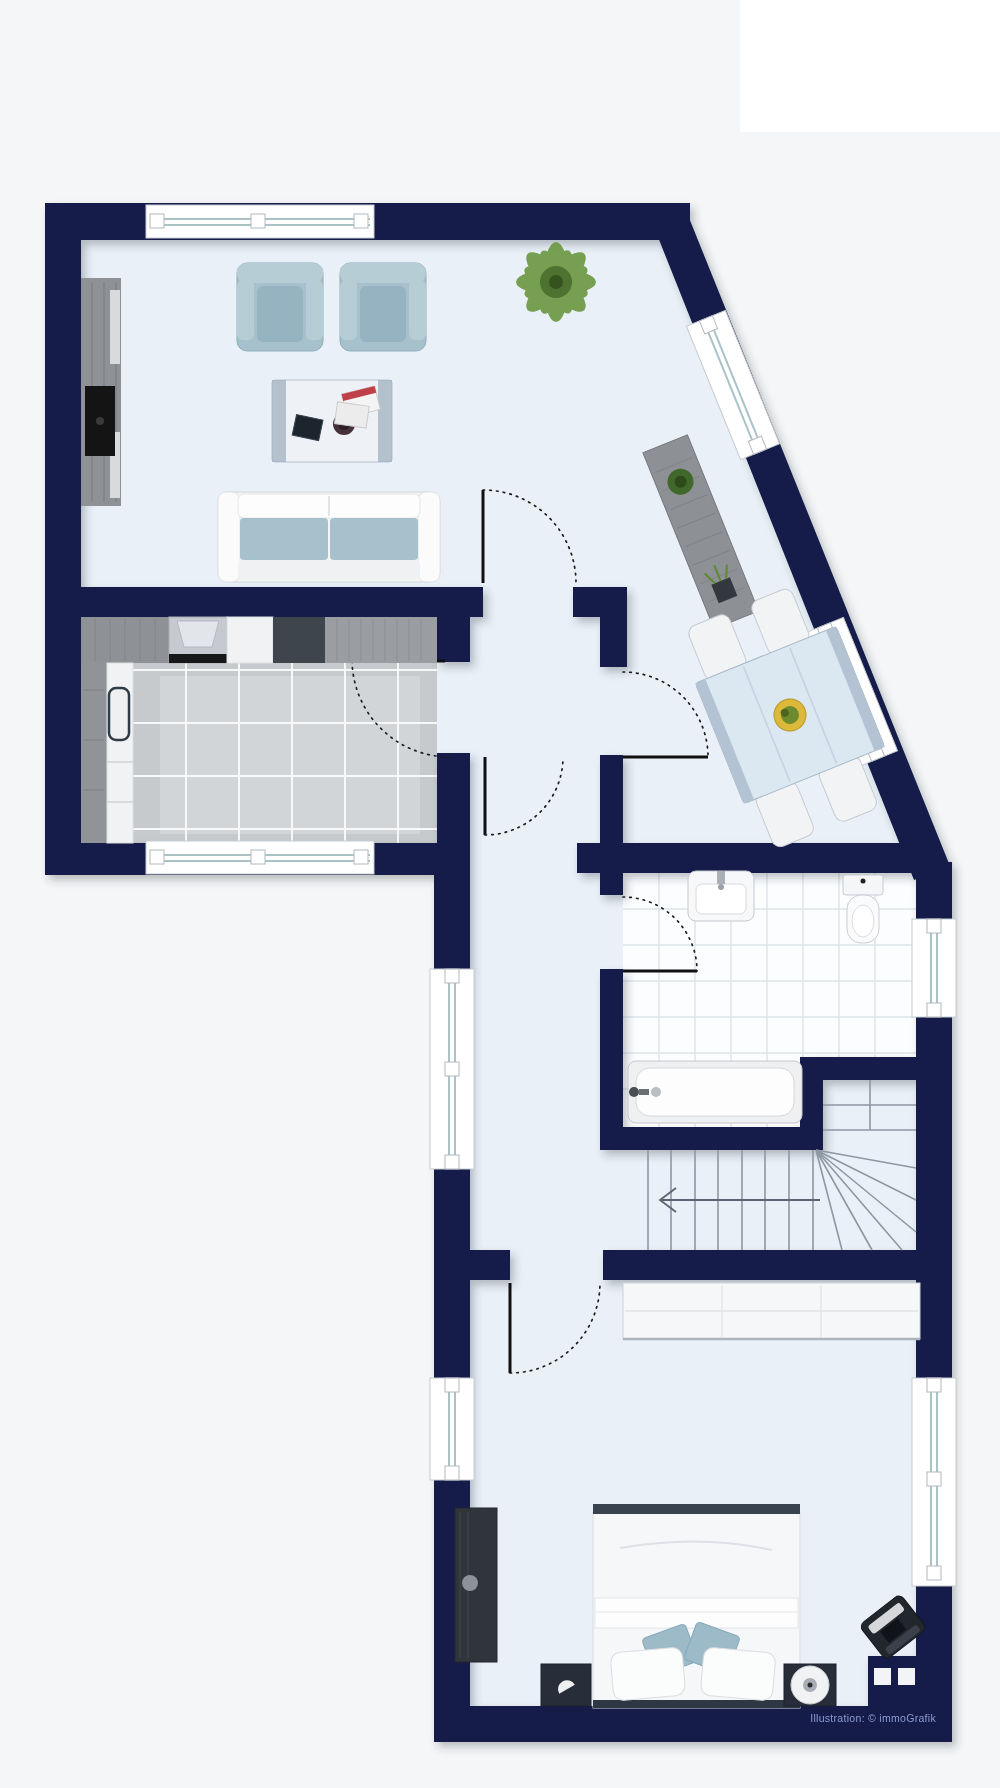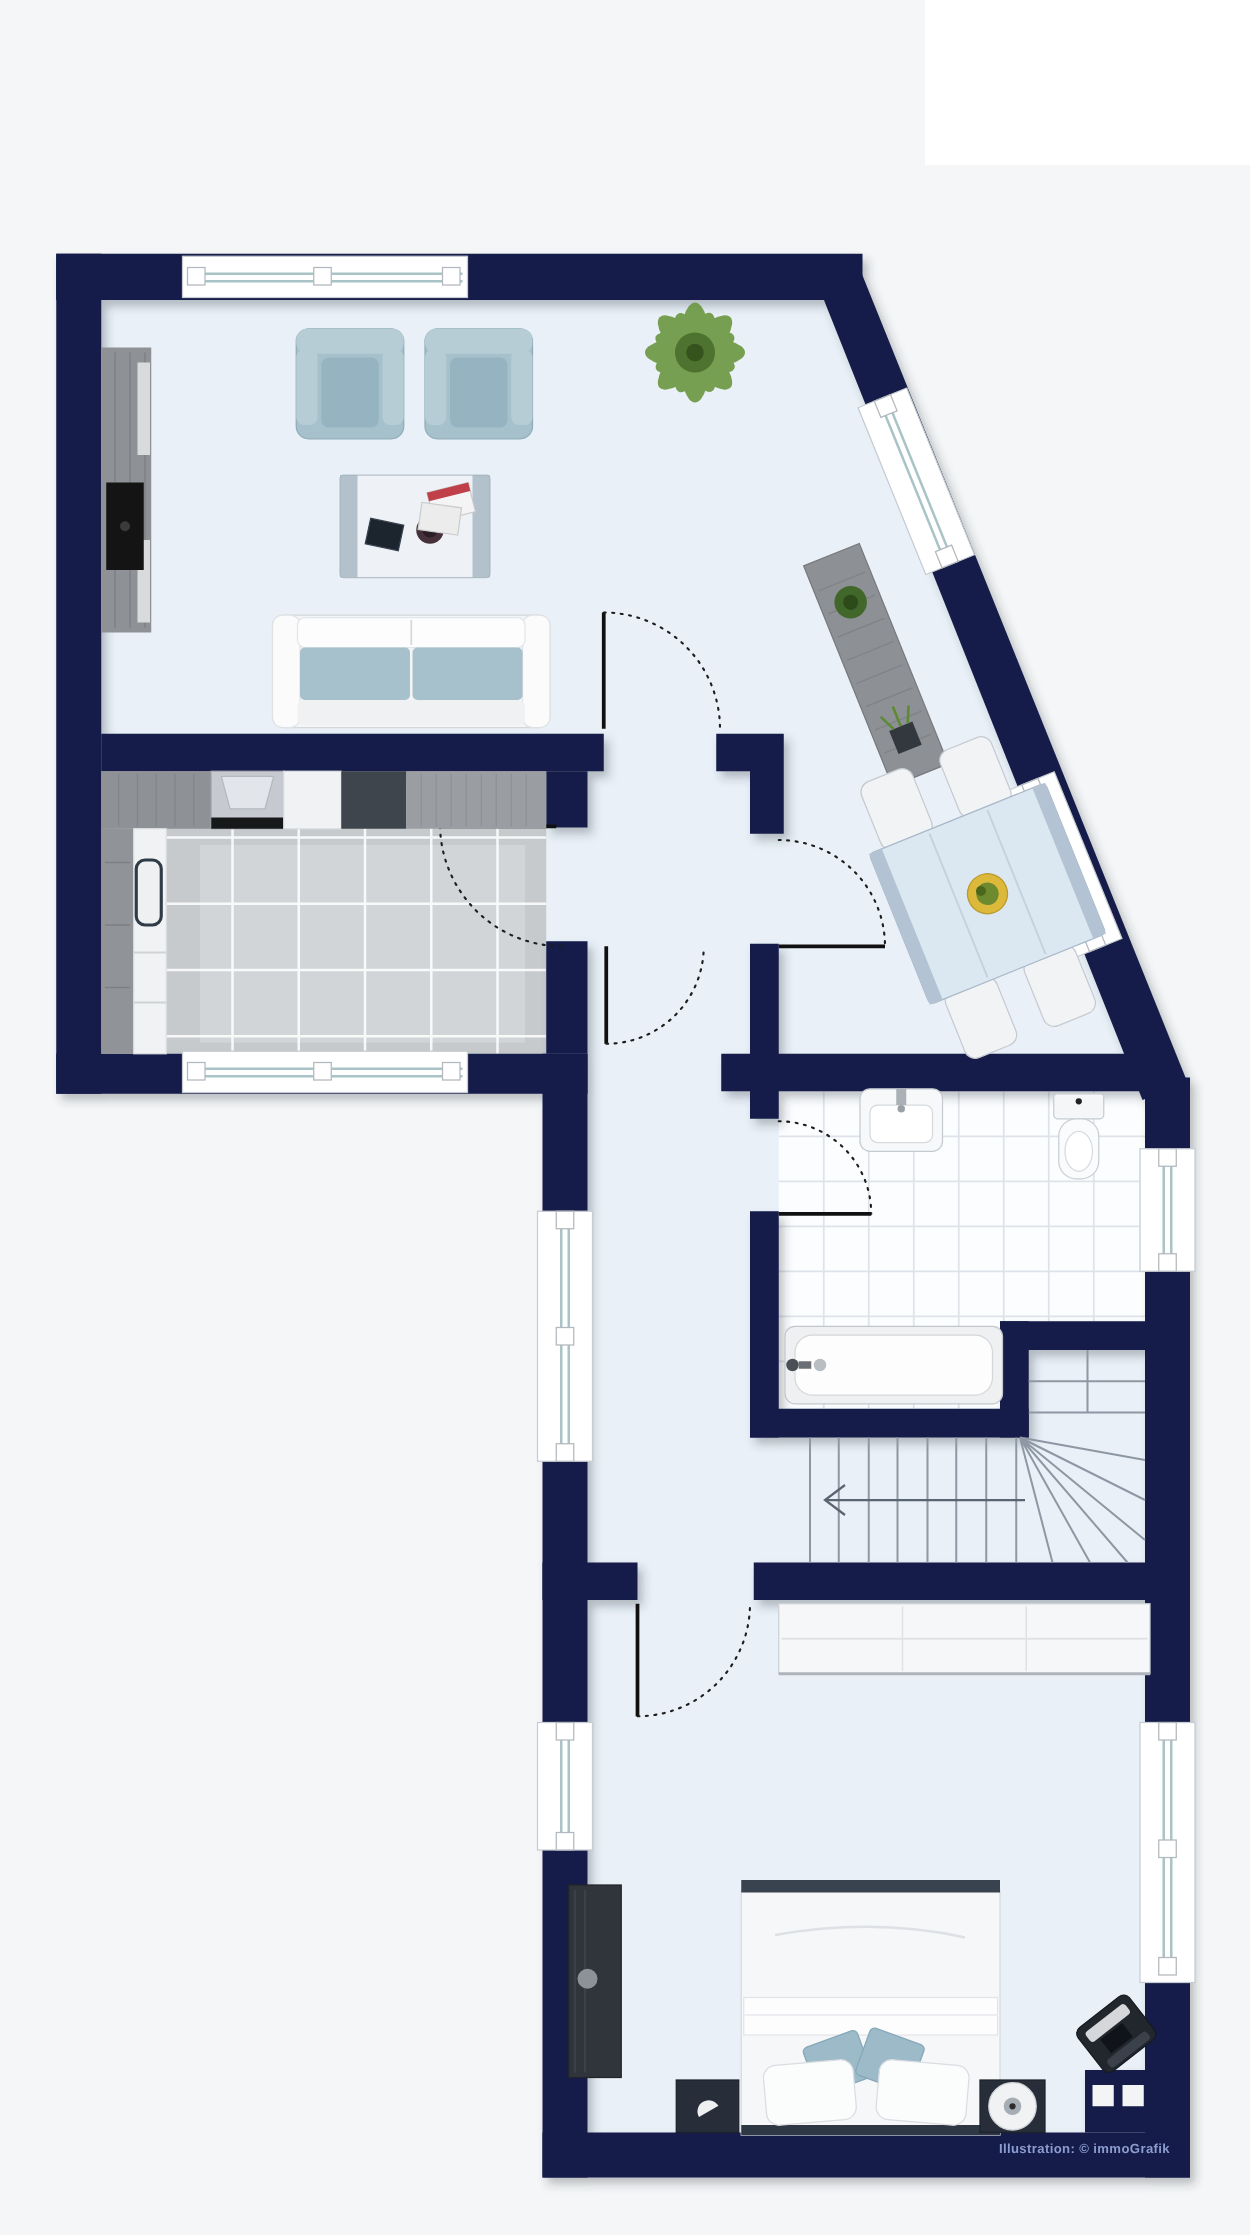--- a/index.html
+++ b/index.html
@@ -1,17 +1,17 @@
 <!DOCTYPE html>
 <html style="--wall: #131b4a; --floor: #e9f0f7; --background: #f5f6f7; --kitchen-tile: #c6cacd; --bath-tile: #fcfdff; --upholstery: #a7c1cc; --furniture-white: #f5f6f7; --wood-gray: #8e9195; --dark-furniture: #272e3a; --stair-line: #8e98a4; --glazing: #a9c3c7; --plant-green: #6a9740; --watermark-color: #8b9cd0;"><head>
 <meta charset="utf-8">
 <style>
   html,body{margin:0;padding:0;background:#f5f6f7;}
   body{font-family:"Liberation Sans", sans-serif;}
-  #stage{width:1000px;height:1788px;position:relative;font-weight:bold;}
+  #stage{width:1000px;height:1788px;position:relative;}
   svg{display:block;}
   .wall{fill:var(--wall);}
   .floor{fill:var(--floor);}
   .bg{fill:var(--background);}
   .ktile{fill:var(--kitchen-tile);}
   .btile{fill:var(--bath-tile);}
   .uph{fill:var(--upholstery);}
   .dfurn{fill:var(--dark-furniture);}
   .wood{fill:var(--wood-gray);}
   .sline{stroke:var(--stair-line);stroke-width:1.6;fill:none;}

